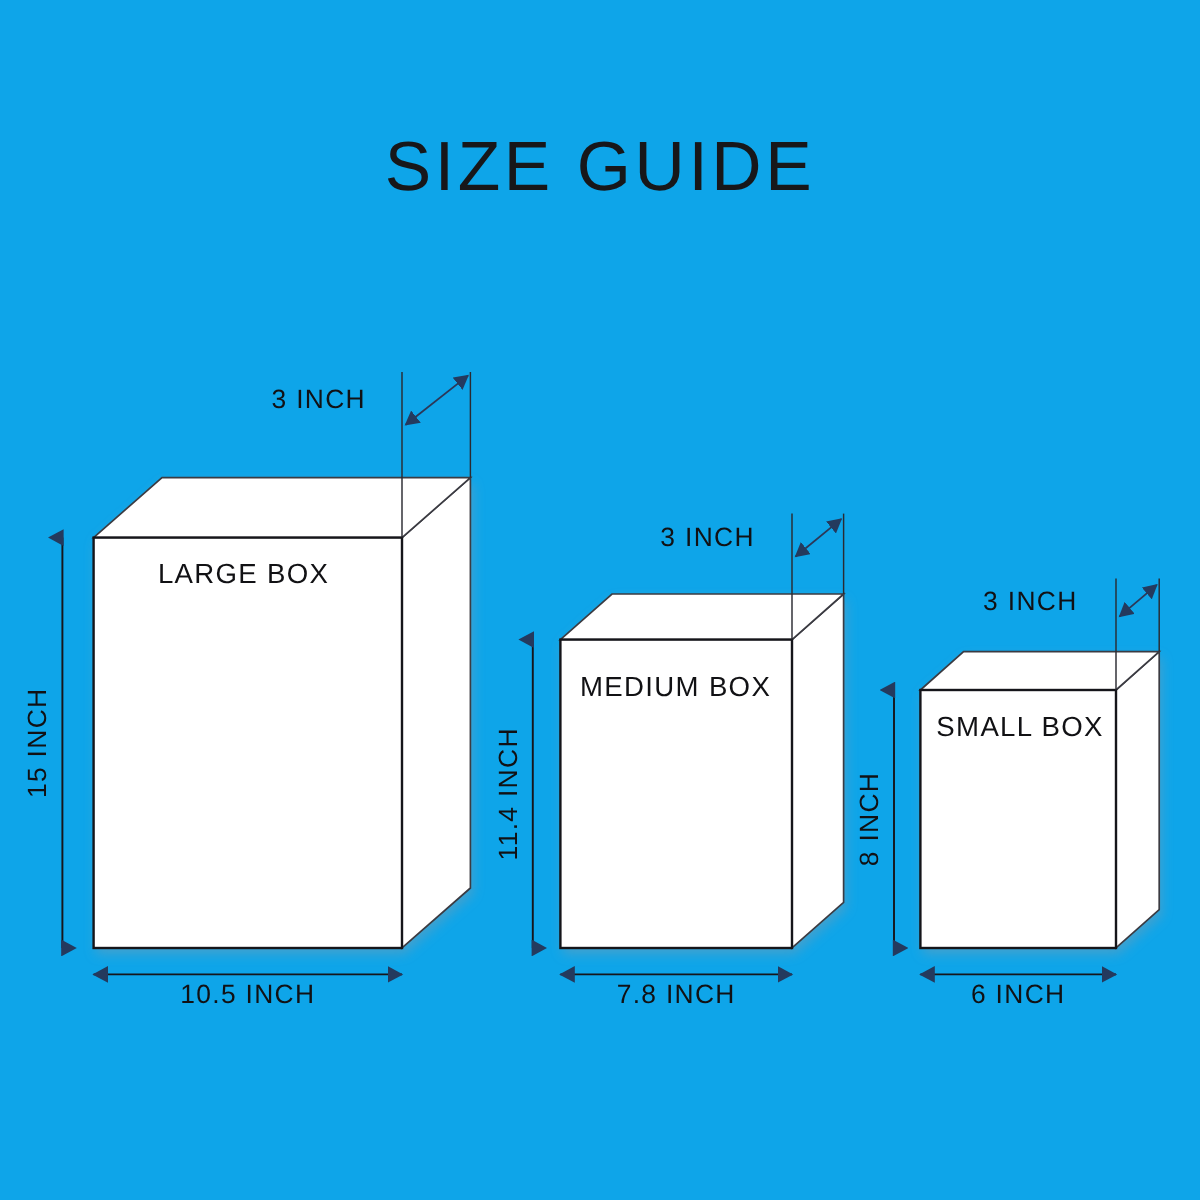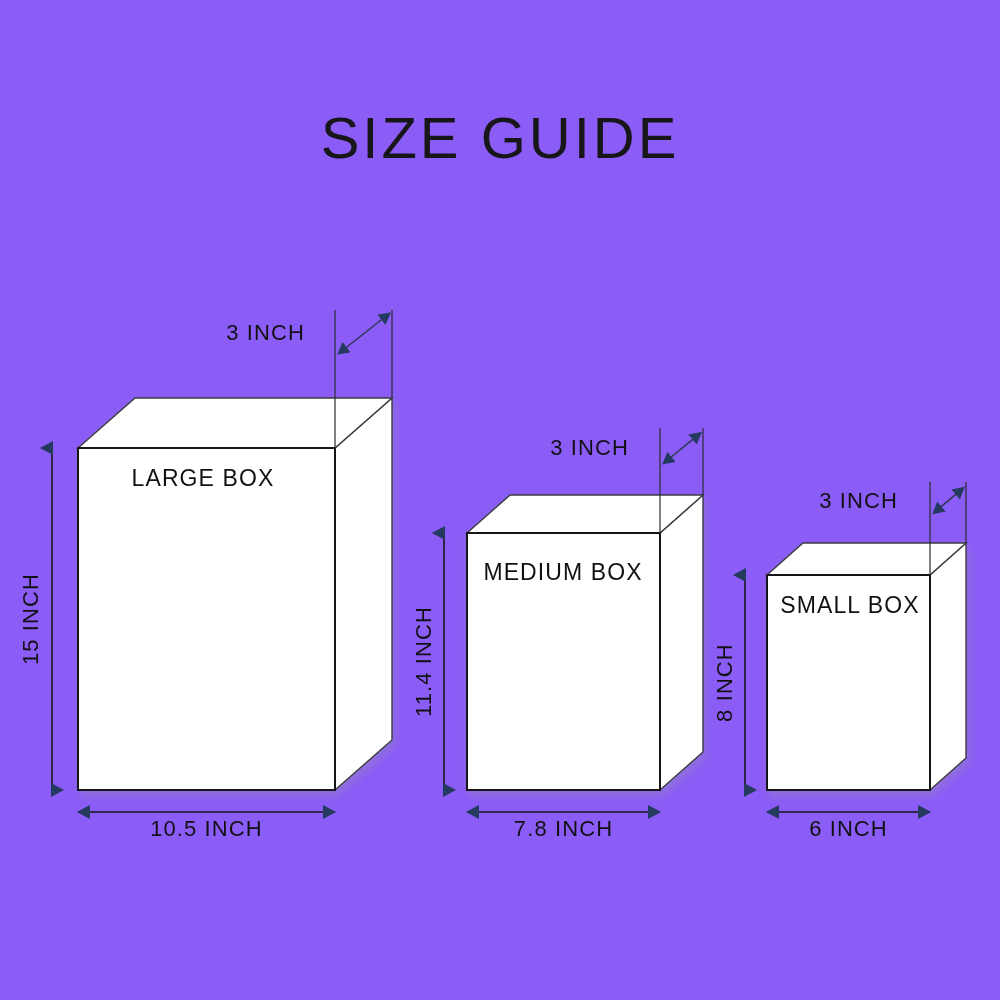--- a/index.html
+++ b/index.html
@@ -11,21 +11,21 @@
     width: 1000px;
     height: 1000px;
     background: #f2f2f2;
     font-family: "Liberation Sans", sans-serif;
     overflow: hidden;
   }
   #stage {
     position: relative;
     width: 1000px;
     height: 1000px;
-    background: #8b5cf6;
+    background: #0ea5e9;
   }
   #diagram {
     position: absolute;
     top: 0;
     left: 0;
     width: 1000px;
     height: 1000px;
     display: block;
   }
   .title-text {

